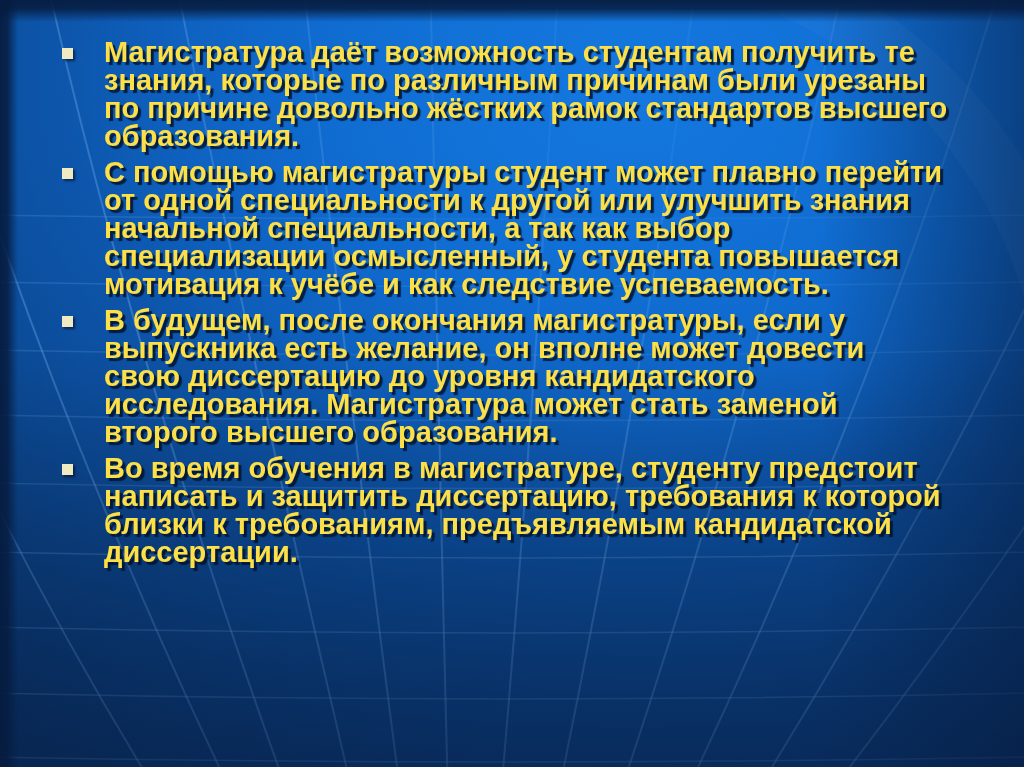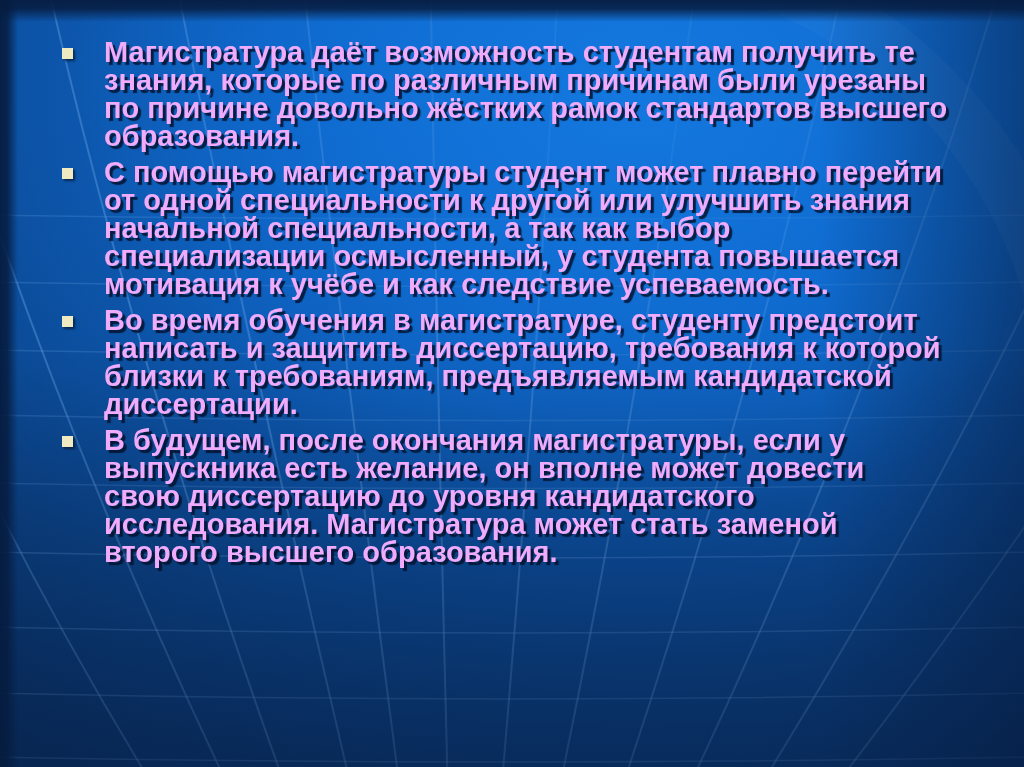--- a/index.html
+++ b/index.html
@@ -20,21 +20,21 @@
   }
   .marker{
     flex:none;width:11px;height:11px;margin-top:10px;
     background:#efeac2;
     box-shadow:2px 2px 2px rgba(4,18,42,0.65);
   }
   .btext{
     margin:0 0 0 31px;
     white-space:pre-line;
     font-size:29px;line-height:28px;font-weight:700;
-    color:#f0abfc;
+    color:#fde047;
     text-shadow:3px 3px 1px rgba(4,18,42,0.85);
   }
 </style>
 </head>
 <body>
 
 <div class="slide">
 
   <svg class="bg" viewBox="0 0 1024 767" xmlns="http://www.w3.org/2000/svg" aria-hidden="true">
     <defs>
@@ -124,29 +124,29 @@
       <span class="marker"></span>
       <p class="btext">С помощью магистратуры студент может плавно перейти
 от одной специальности к другой или улучшить знания
 начальной специальности, а так как выбор
 специализации осмысленный, у студента повышается
 мотивация к учёбе и как следствие успеваемость.</p>
     </div>
 
     <div class="bullet-item">
       <span class="marker"></span>
-      <p class="btext">Во время обучения в магистратуре, студенту предстоит
-написать и защитить диссертацию, требования к которой
-близки к требованиям, предъявляемым кандидатской
-диссертации.</p>
-    </div>
-
-    <div class="bullet-item">
-      <span class="marker"></span>
       <p class="btext">В будущем, после окончания магистратуры, если у
 выпускника есть желание, он вполне может довести
 свою диссертацию до уровня кандидатского
 исследования. Магистратура может стать заменой
 второго высшего образования.</p>
     </div>
 
+    <div class="bullet-item">
+      <span class="marker"></span>
+      <p class="btext">Во время обучения в магистратуре, студенту предстоит
+написать и защитить диссертацию, требования к которой
+близки к требованиям, предъявляемым кандидатской
+диссертации.</p>
+    </div>
+
   </div>
 </div>
 
 </body></html>

